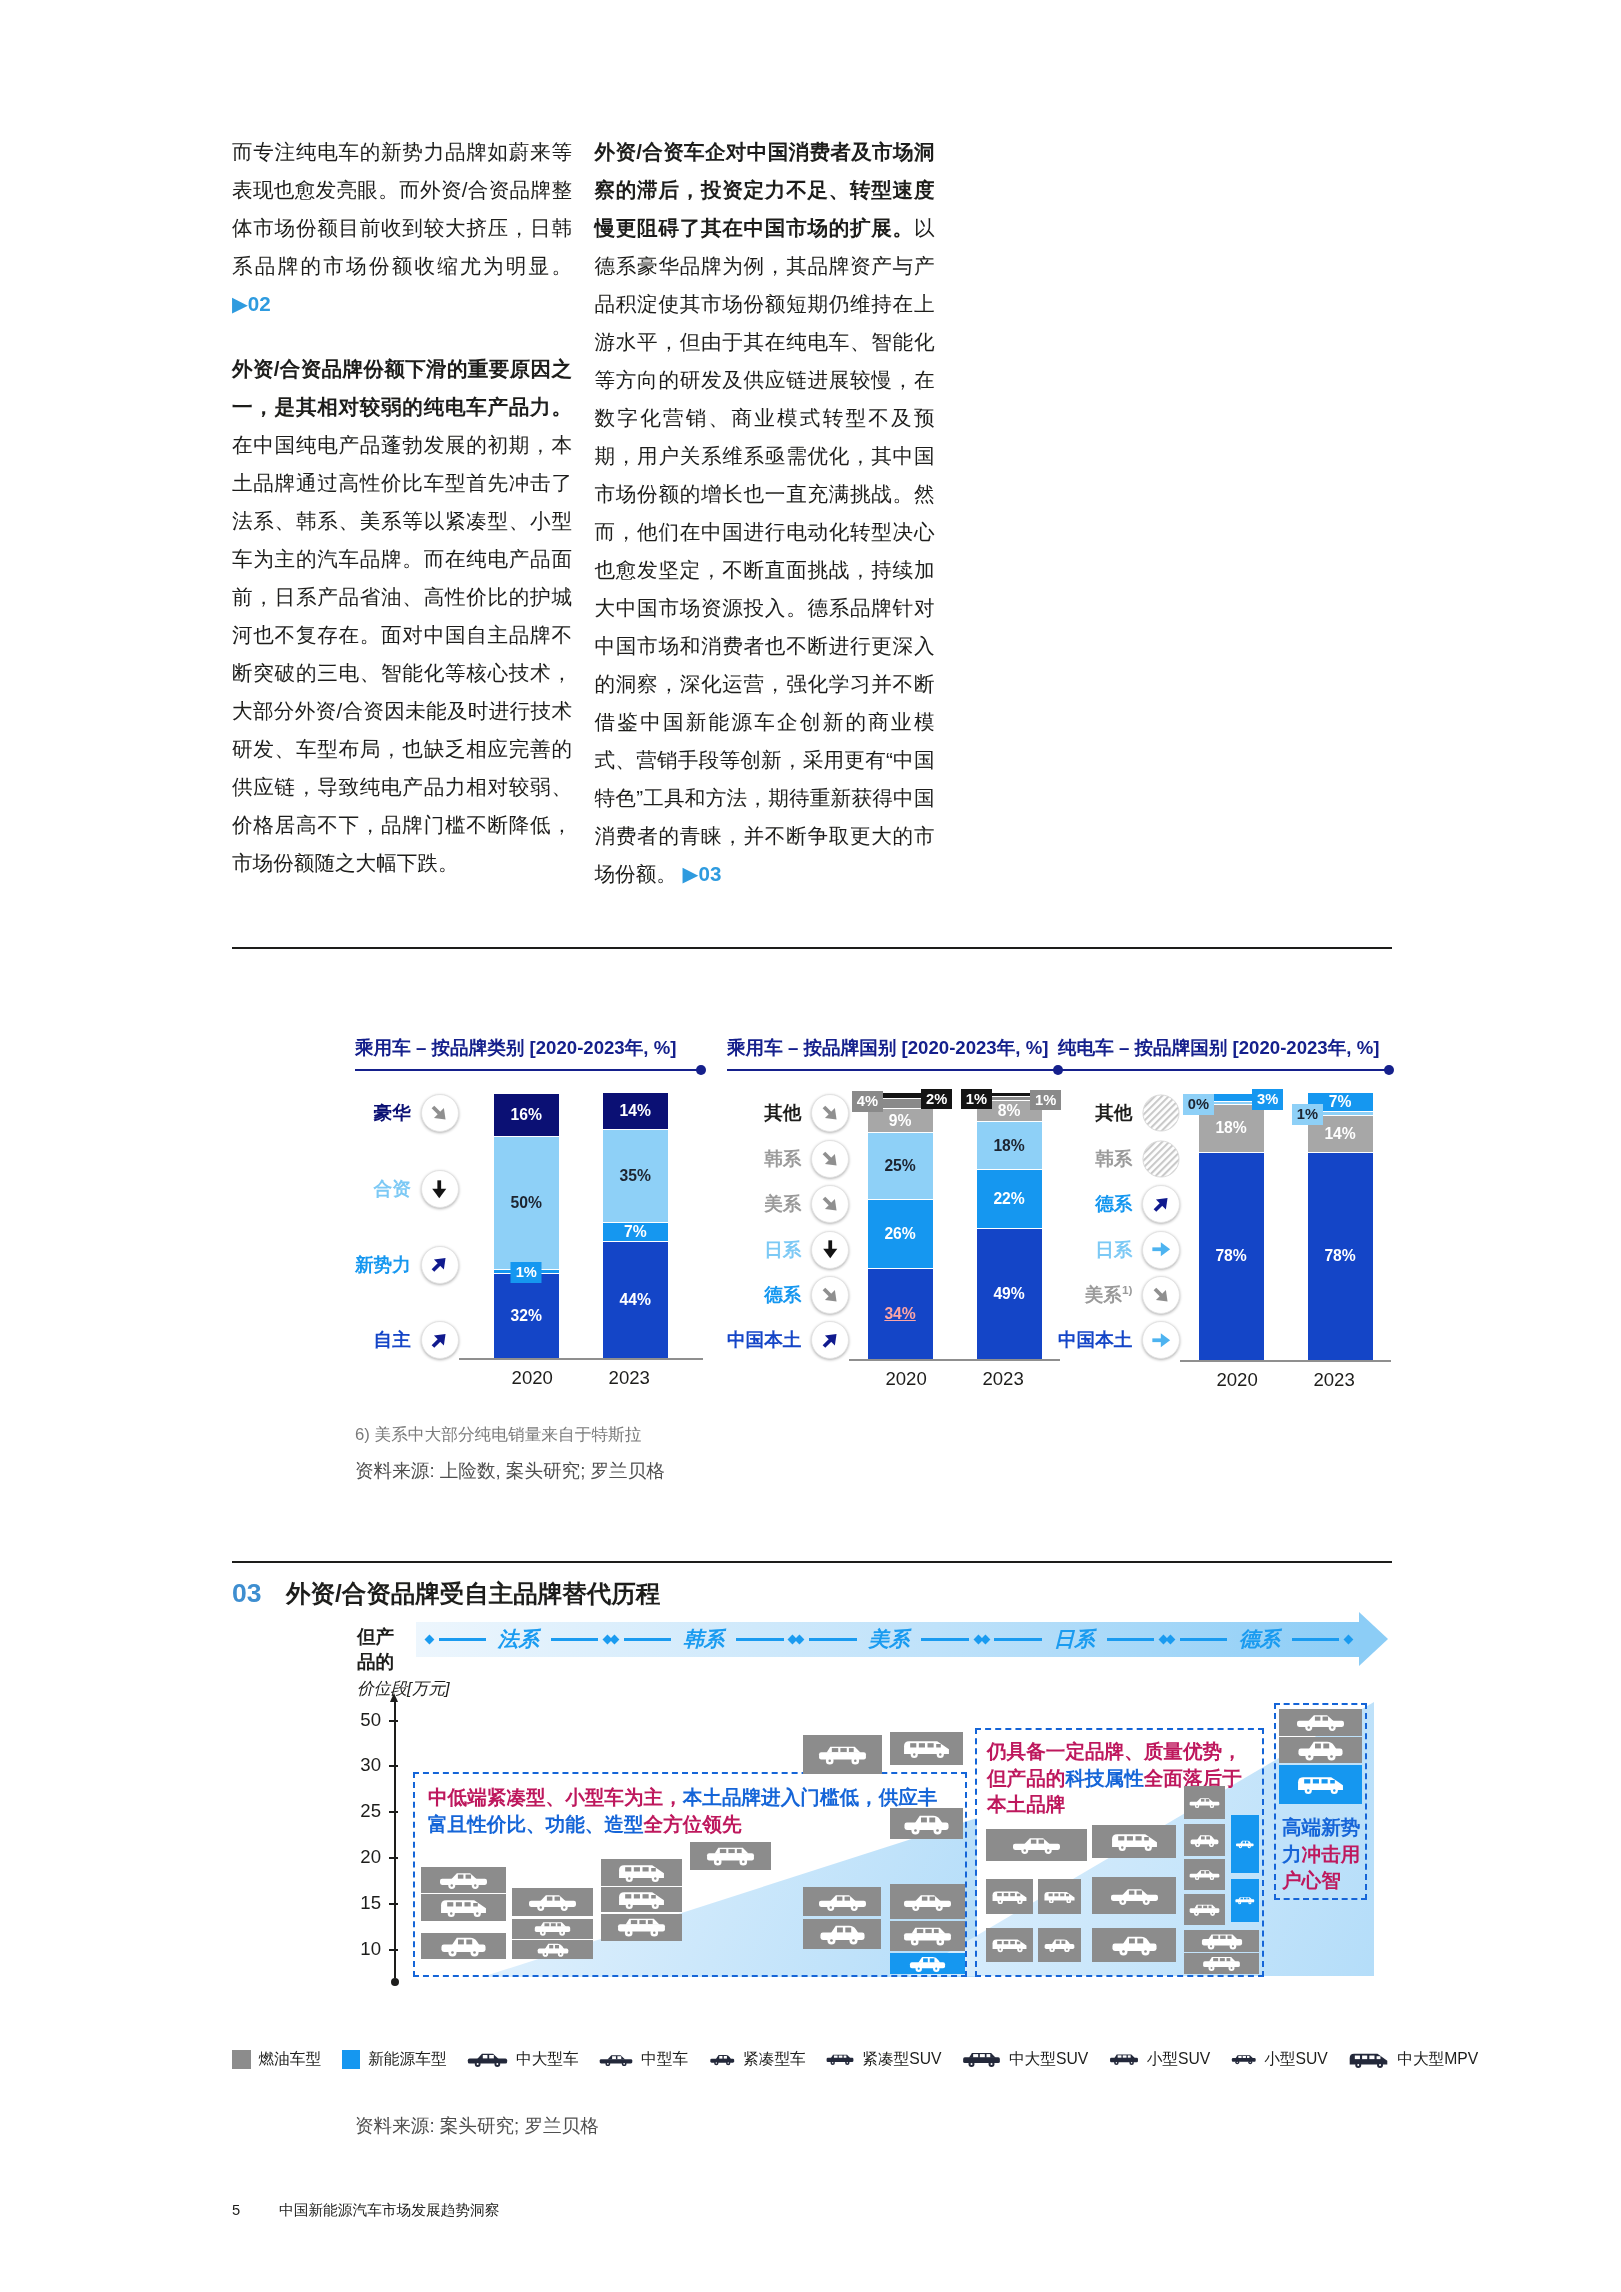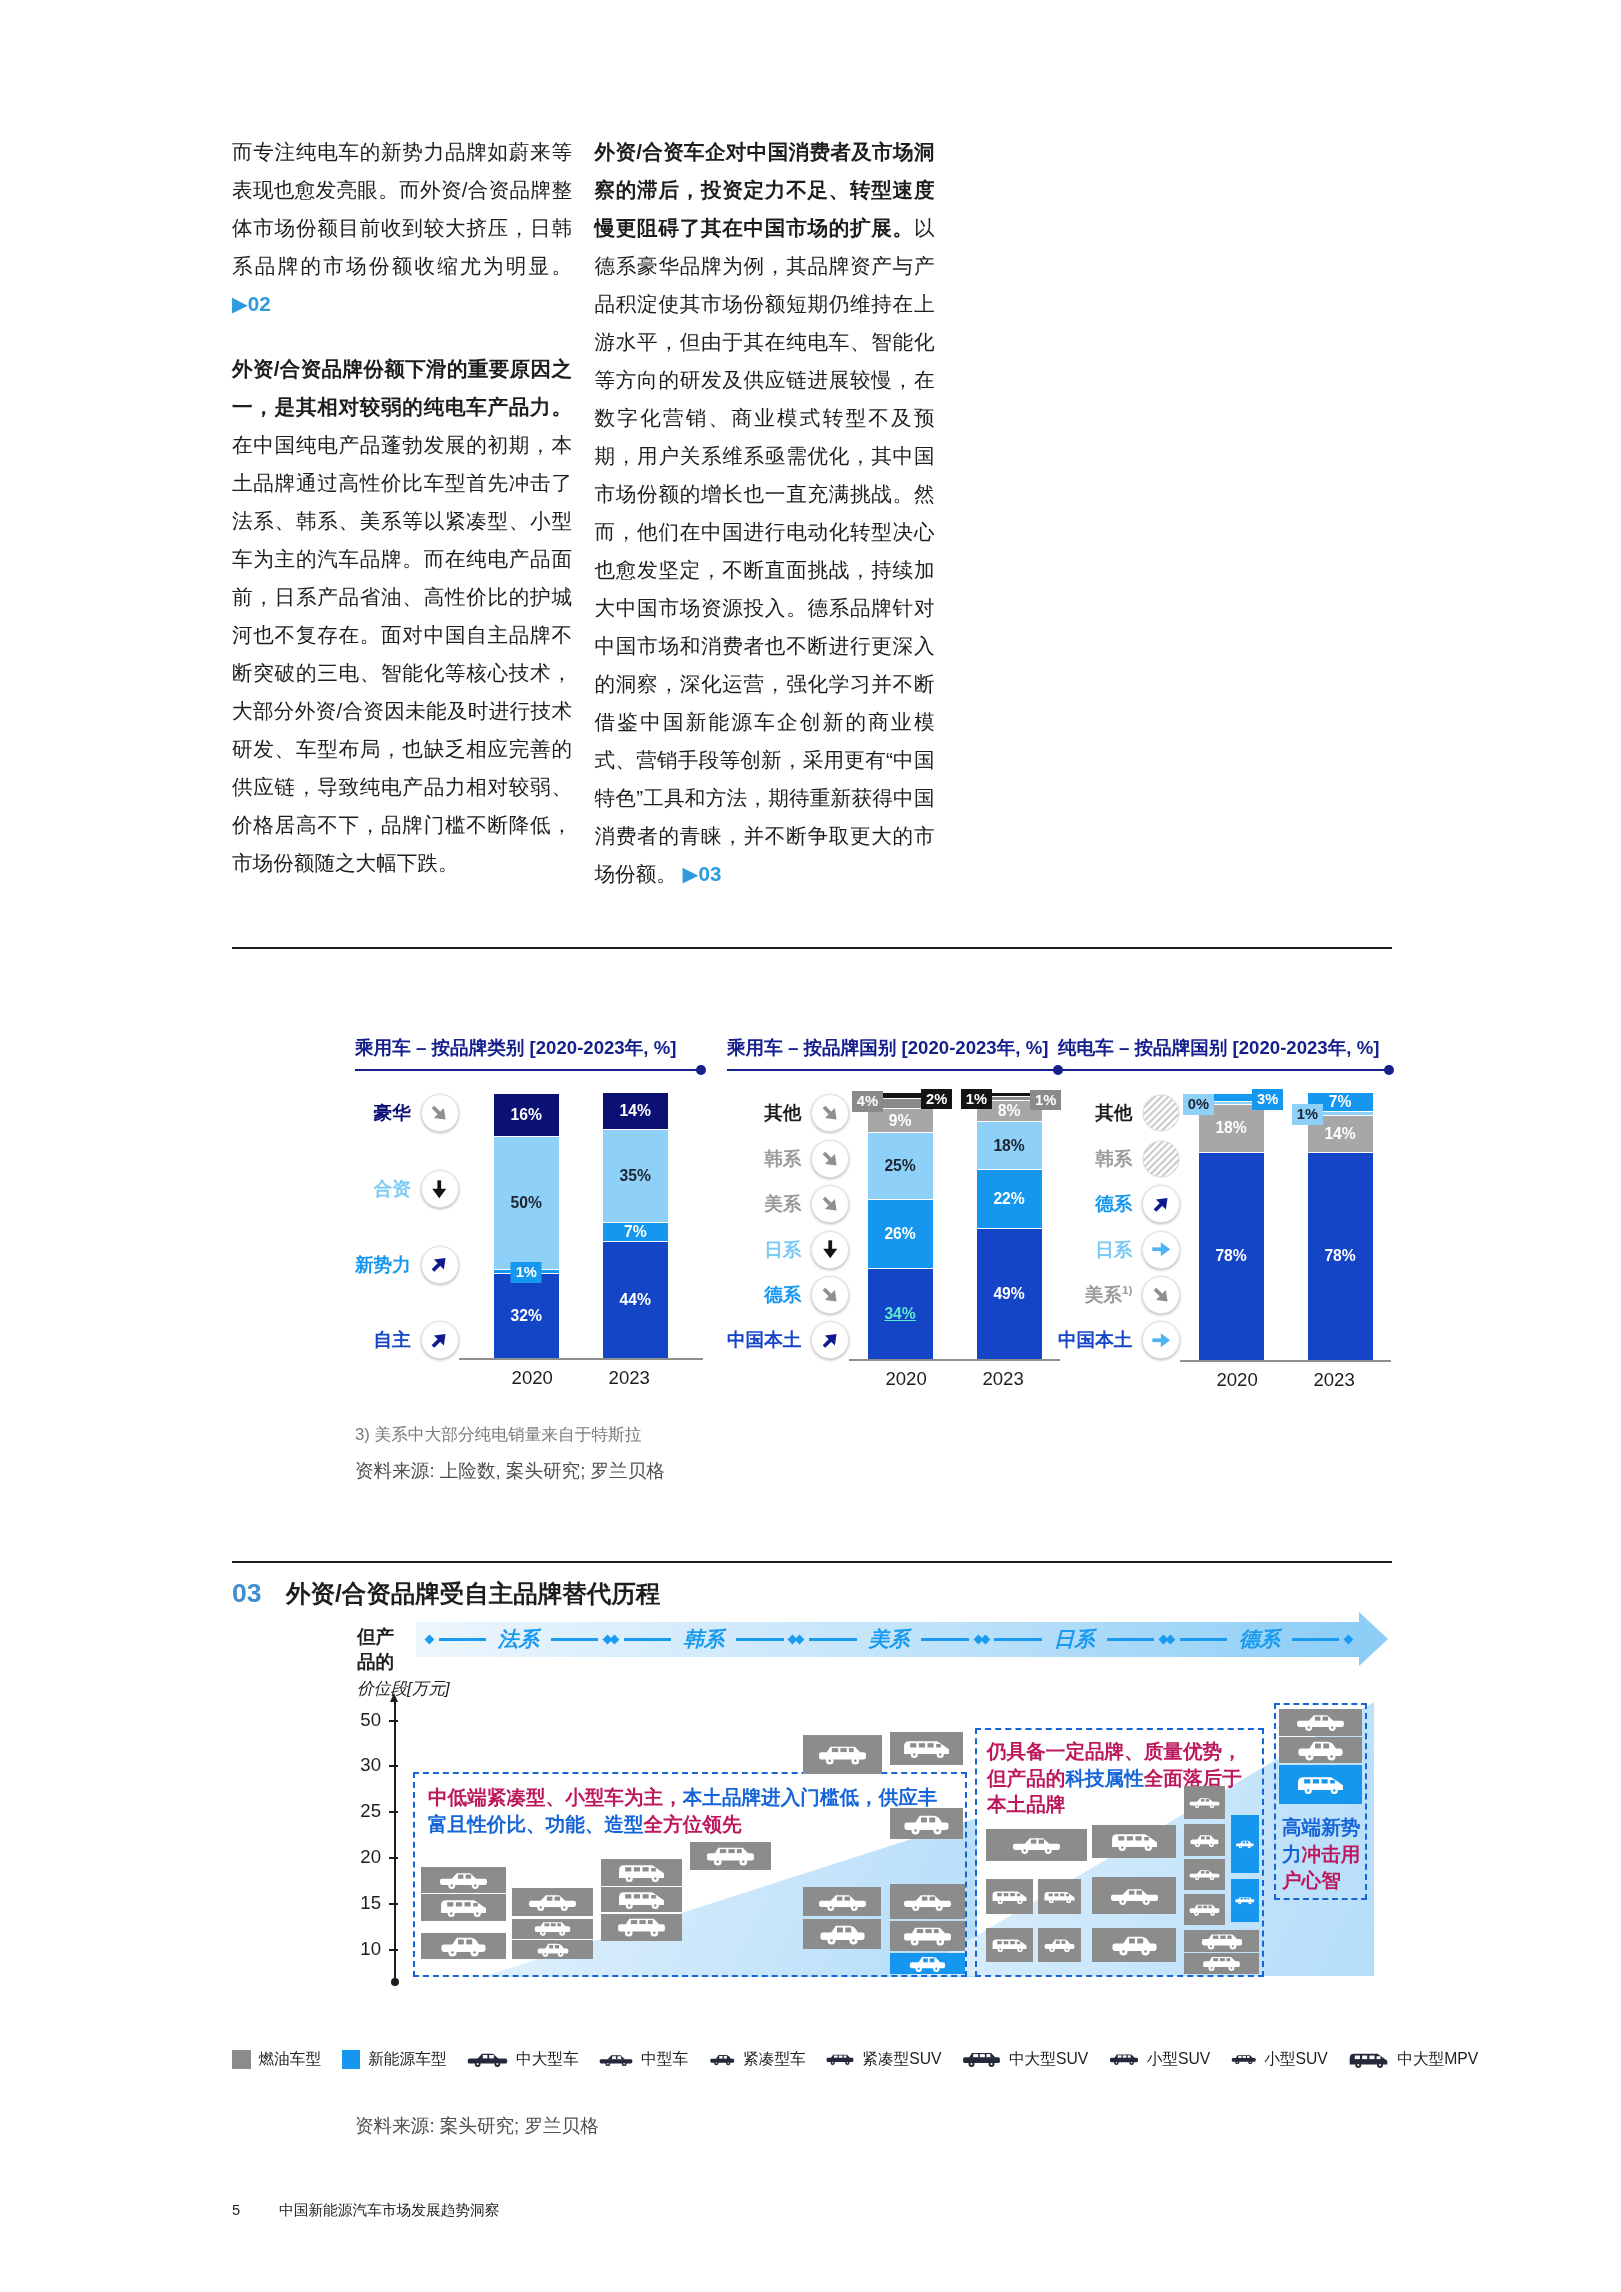--- a/index.html
+++ b/index.html
@@ -265,21 +265,21 @@
                   <div class="seg" style="height: 24px; background: rgb(167, 167, 167);">
                     <span style="color: rgb(255, 255, 255);">9%</span>
                   </div>
                   <div class="seg" style="height: 67px; background: rgb(142, 208, 247);">
                     <span style="color: rgb(29, 36, 48);">25%</span>
                   </div>
                   <div class="seg" style="height: 69px; background: rgb(21, 151, 240);">
                     <span style="color: rgb(255, 255, 255);">26%</span>
                   </div>
                   <div class="seg" style="height: 91px; background: rgb(20, 69, 199);">
-                    <span style="color: #5eead4; text-decoration: underline;">34%</span>
+                    <span style="color: #fca5a5; text-decoration: underline;">34%</span>
                   </div>
                 </div>
                 <div class="bar">
                   <div class="seg" style="height: 3.9px; background: rgb(20, 20, 20);"></div>
                   <div class="chip" style="background: rgb(20, 20, 20); color: rgb(255, 255, 255); top: -3.9px; left: -15.7px;">1%</div>
                   <div class="seg" style="height: 3.9px; background: rgb(138, 138, 138);"></div>
                   <div class="chip" style="background: rgb(138, 138, 138); color: rgb(255, 255, 255); top: -2.9px; right: -19.6px;">1%</div>
                   <div class="seg" style="height: 21.3px; background: rgb(167, 167, 167);">
                     <span style="color: rgb(255, 255, 255);">8%</span>
                   </div>
@@ -407,21 +407,21 @@
                 </div>
               </div>
               <div class="years">
                 <span>2020</span>
                 <span>2023</span>
               </div>
             </div>
           </div>
       </div>
     </div>
-    <div class="footnote">3) 美系中大部分纯电销量来自于特斯拉</div>
+    <div class="footnote">6) 美系中大部分纯电销量来自于特斯拉</div>
     <div class="source">资料来源: 上险数, 案头研究; 罗兰贝格</div>
   </div>
 
   <div class="figure fig03">
     <div class="rule"></div>
     <div class="fig-head">
       <span class="fig-num">03</span>
       <span class="fig-title">外资/合资品牌受自主品牌替代历程</span>
     </div>
     <div class="diagram" id="diagram">

